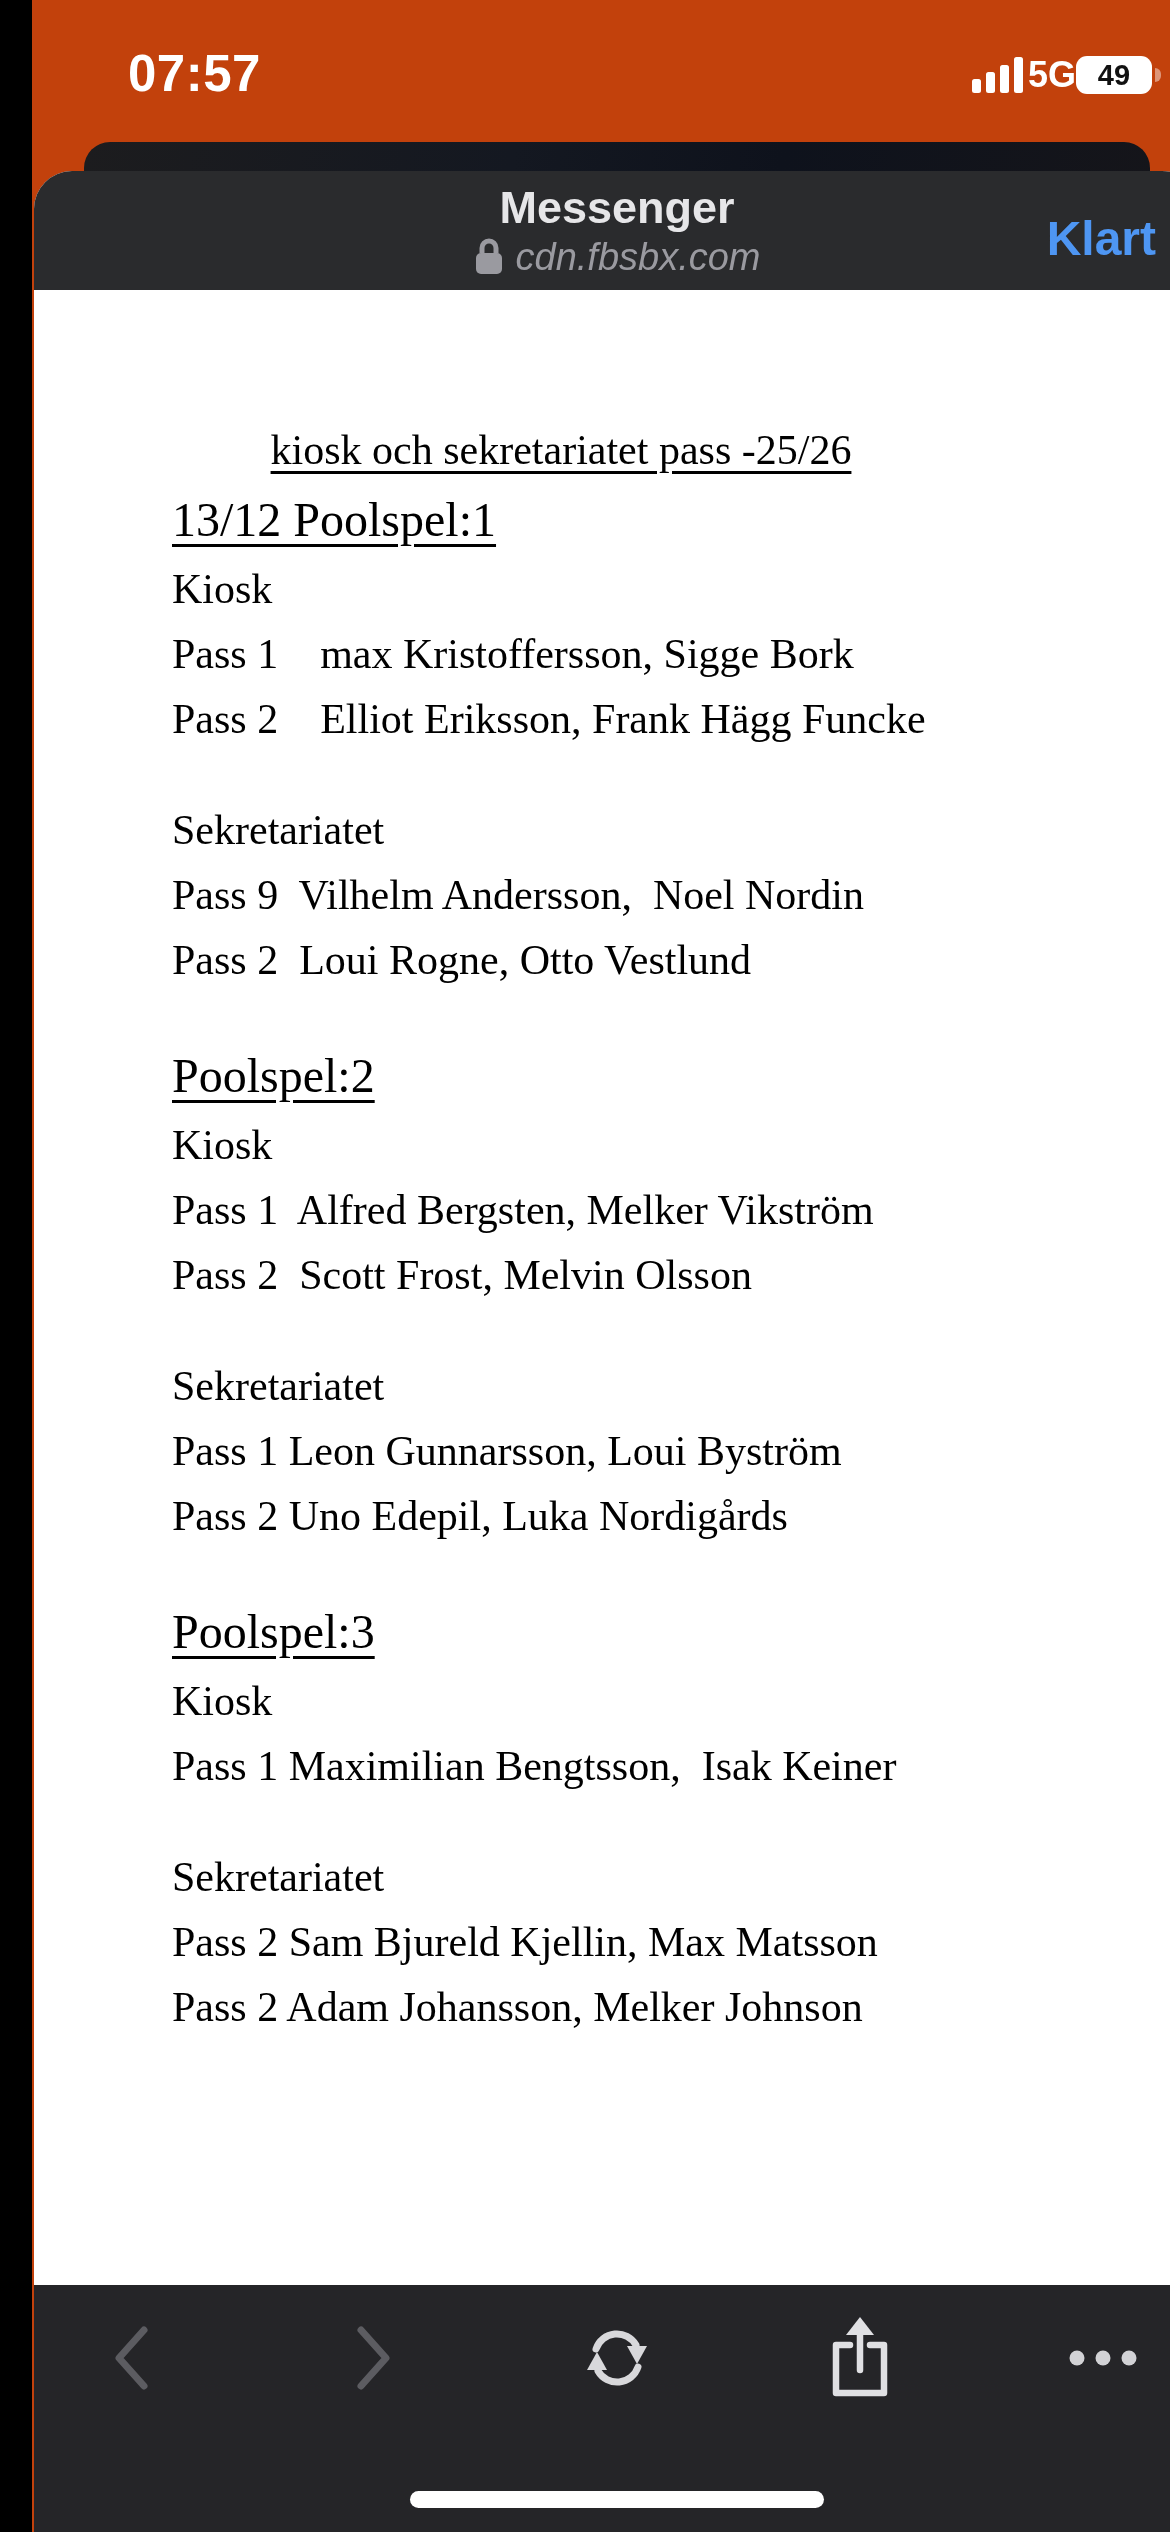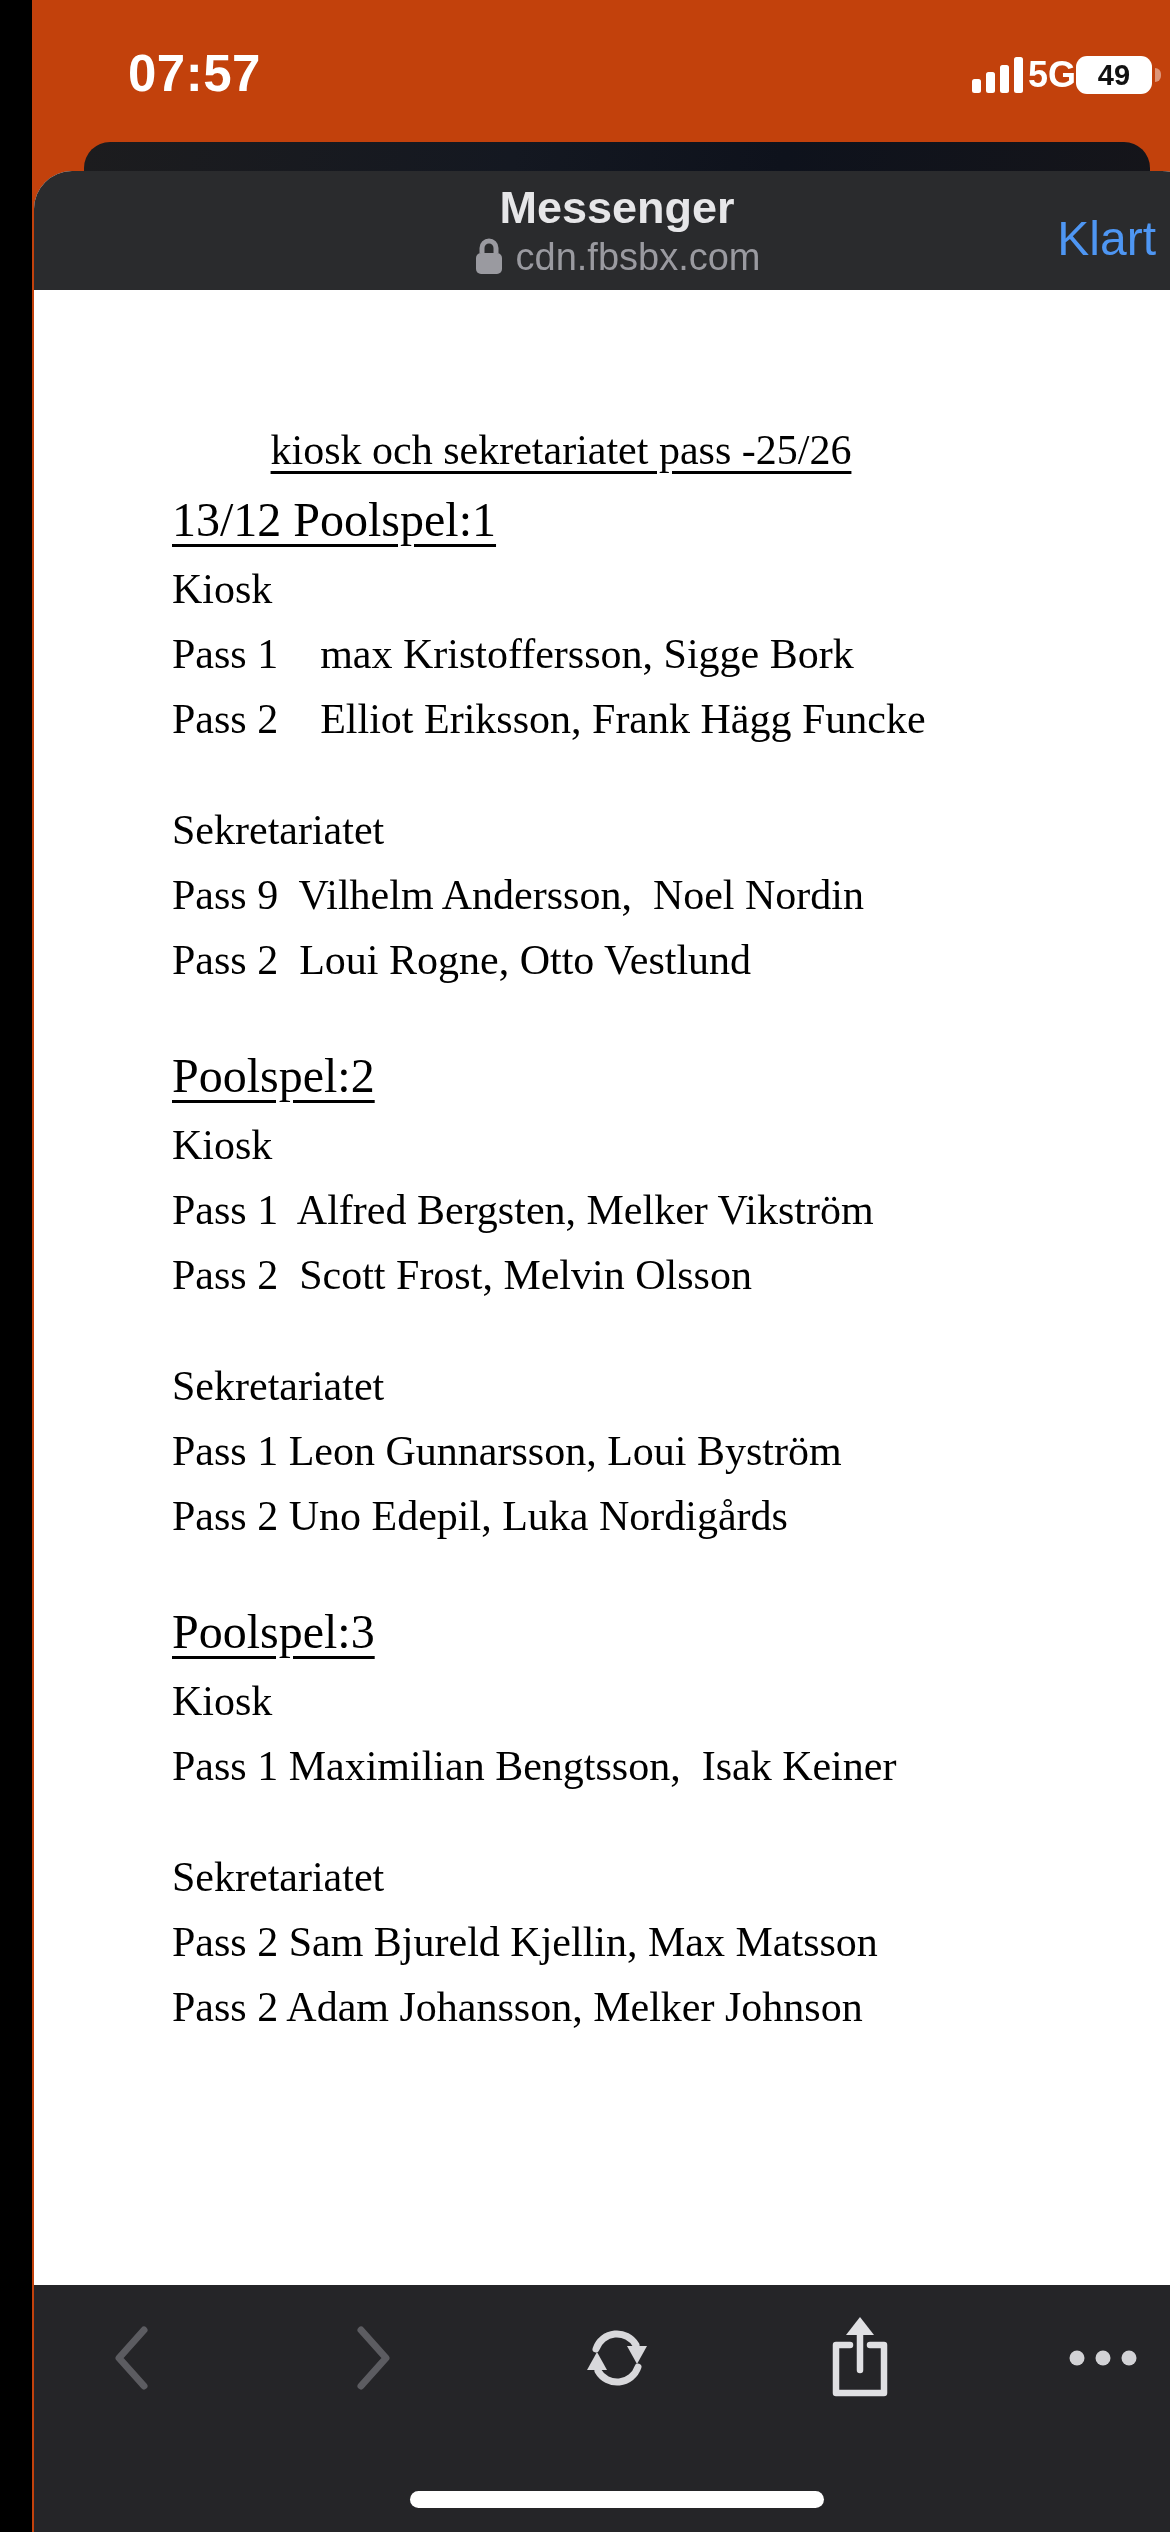--- a/index.html
+++ b/index.html
@@ -36,25 +36,25 @@
   
   .sheet{
     position:absolute;top:171px;left:2px;width:1166px;height:2361px;
     border-radius:38px 38px 0 0;overflow:hidden;background:#fff;
   }
   .browser-header{
     position:relative;height:119px;background:#2a2b2d;
     display:flex;flex-direction:column;align-items:center;justify-content:center;
   }
   .hdr-title{font-size:45px;font-weight:600;color:#e6e6e8;line-height:50px;}
-  .hdr-urlrow{display:flex;align-items:center;gap:12px;margin-top:2px;}
+  .hdr-urlrow{display:flex;align-items:center;gap:12px;margin-top:2px;font-style:italic;}
   .hdr-url{font-size:38px;font-weight:400;color:#9a9aa0;line-height:44px;}
   .hdr-done{
     position:absolute;right:44px;top:0;height:135px;display:flex;align-items:center;
-    font-size:48px;font-weight:400;color:#4e96f3;background:none;border:none;padding:0;
+    font-size:48px;font-weight:700;color:#4e96f3;background:none;border:none;padding:0;
   }
   
   .page{
     position:absolute;top:135px;left:0;width:972px;bottom:247px;background:#ffffff;
     overflow:hidden;
   }
   .doc{
     padding:112px 56px 0 138px;
     font-family:"Liberation Serif","DejaVu Serif",serif;
     color:#000;font-size:42px;

